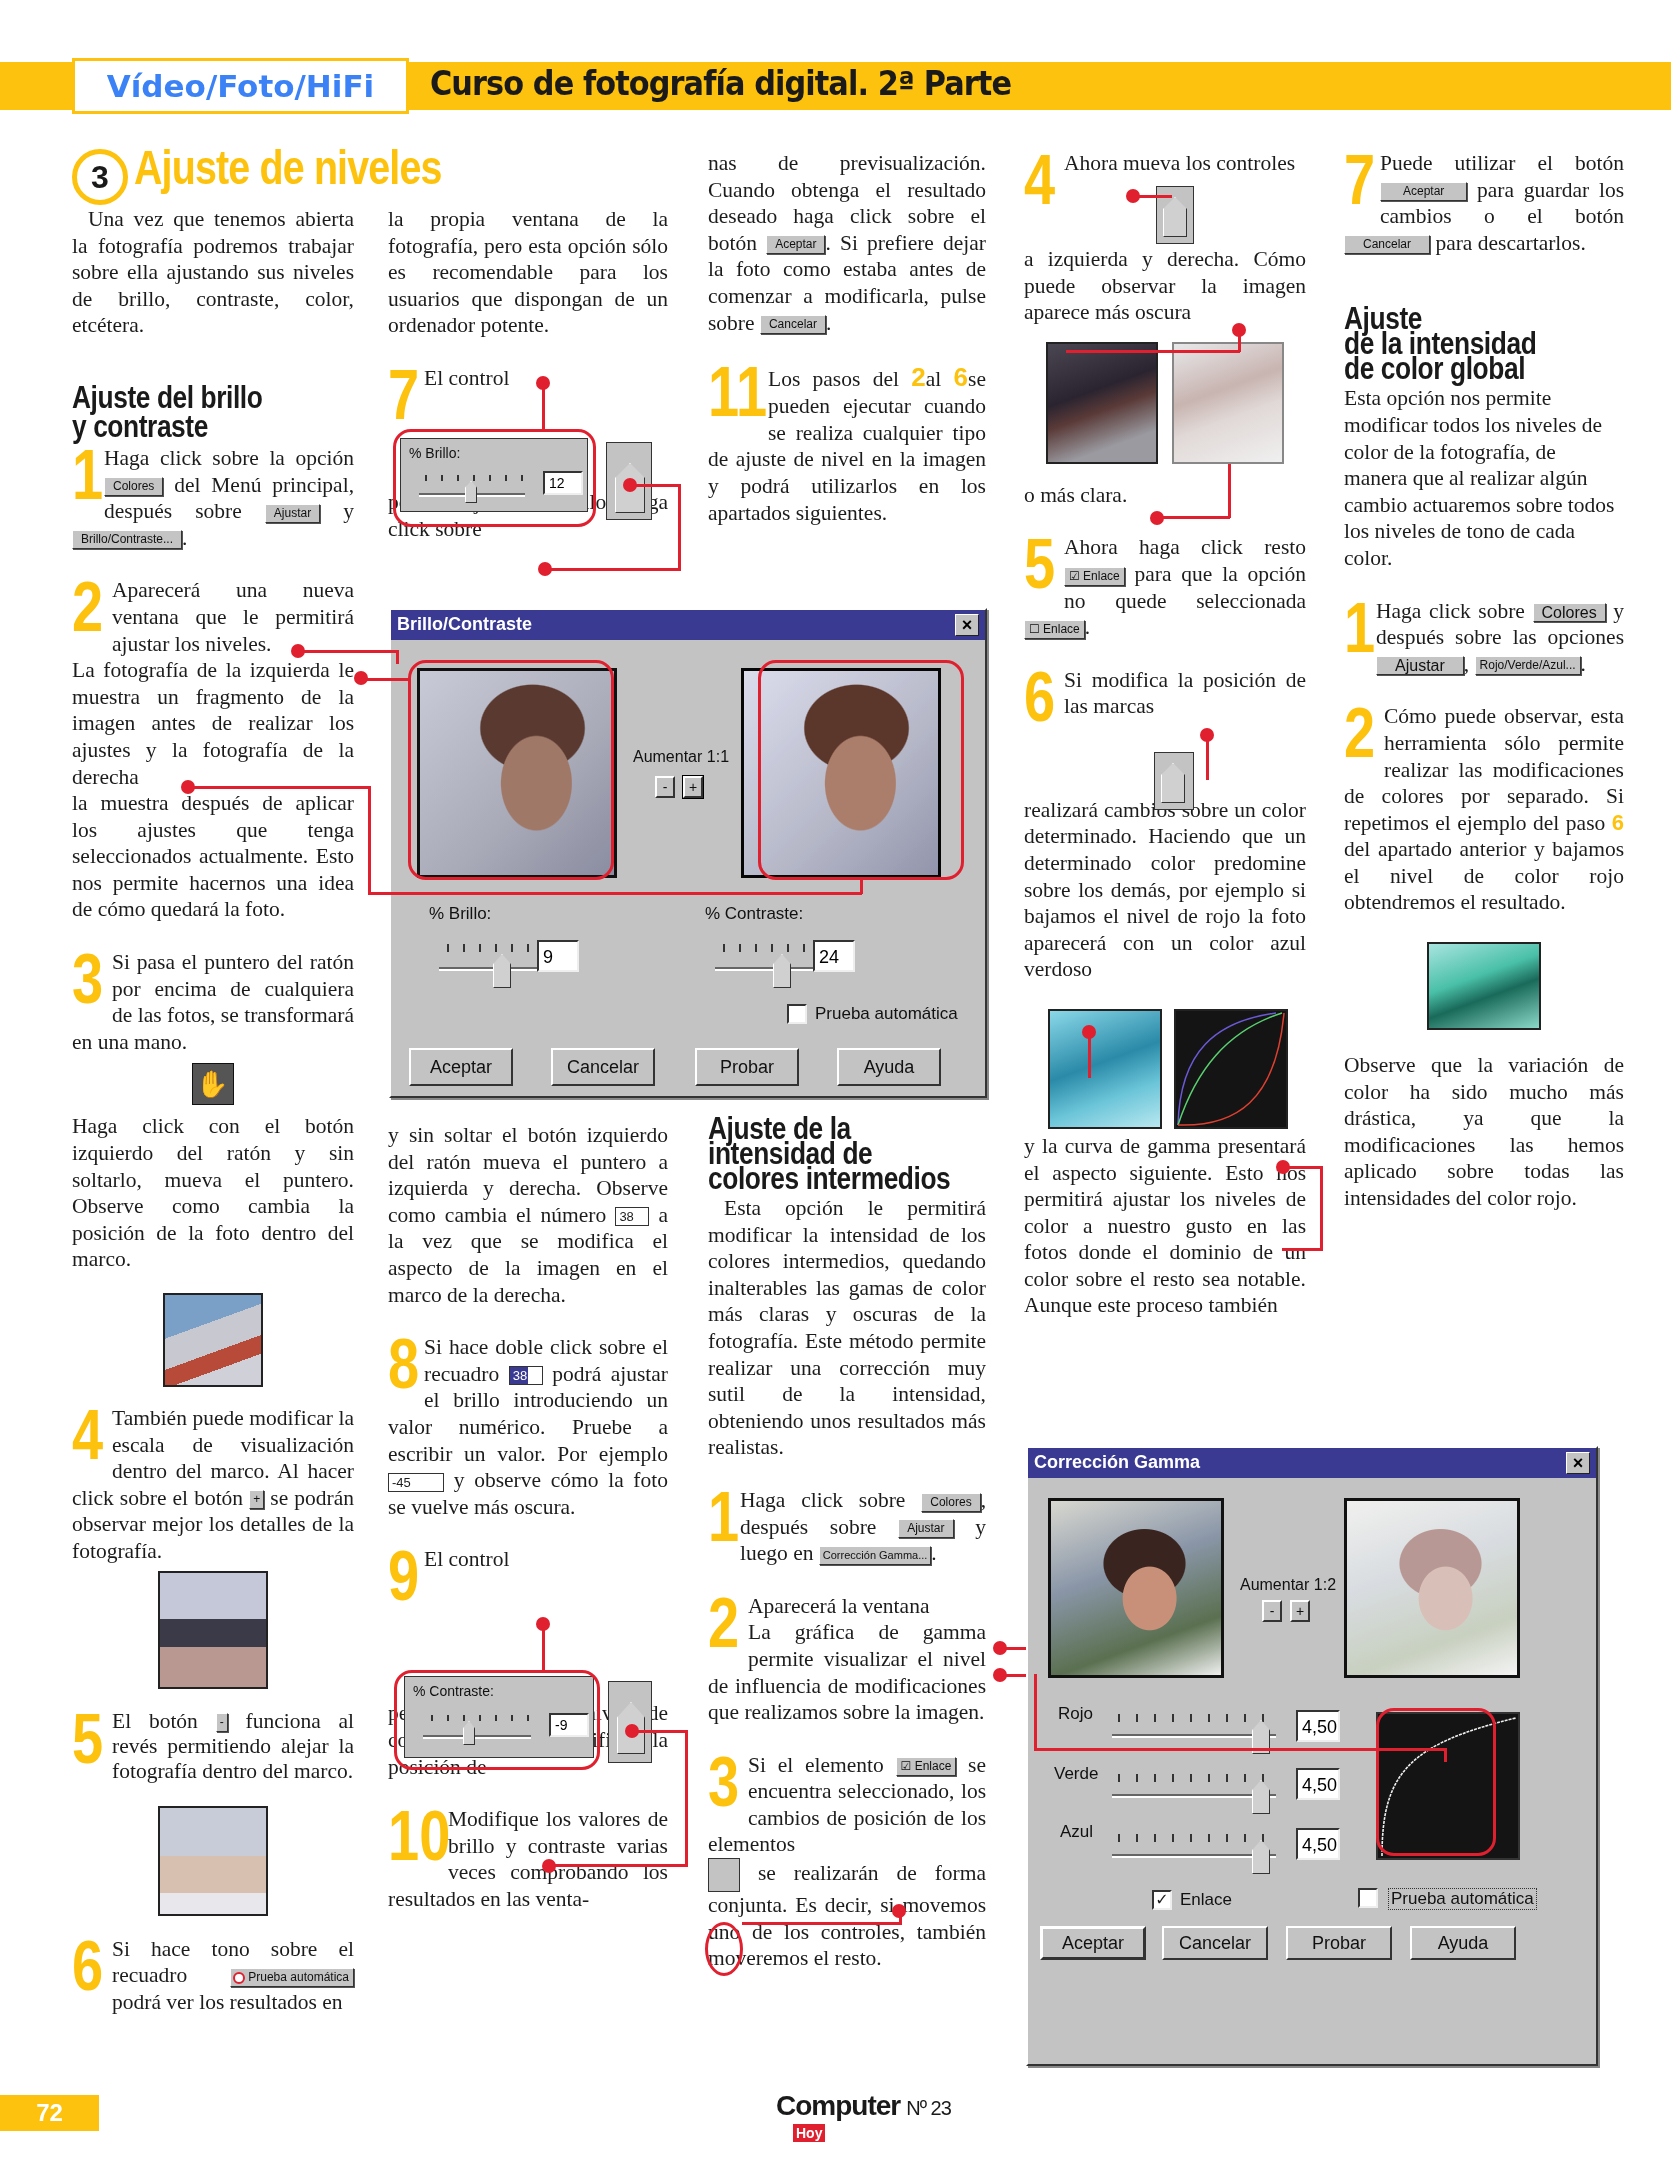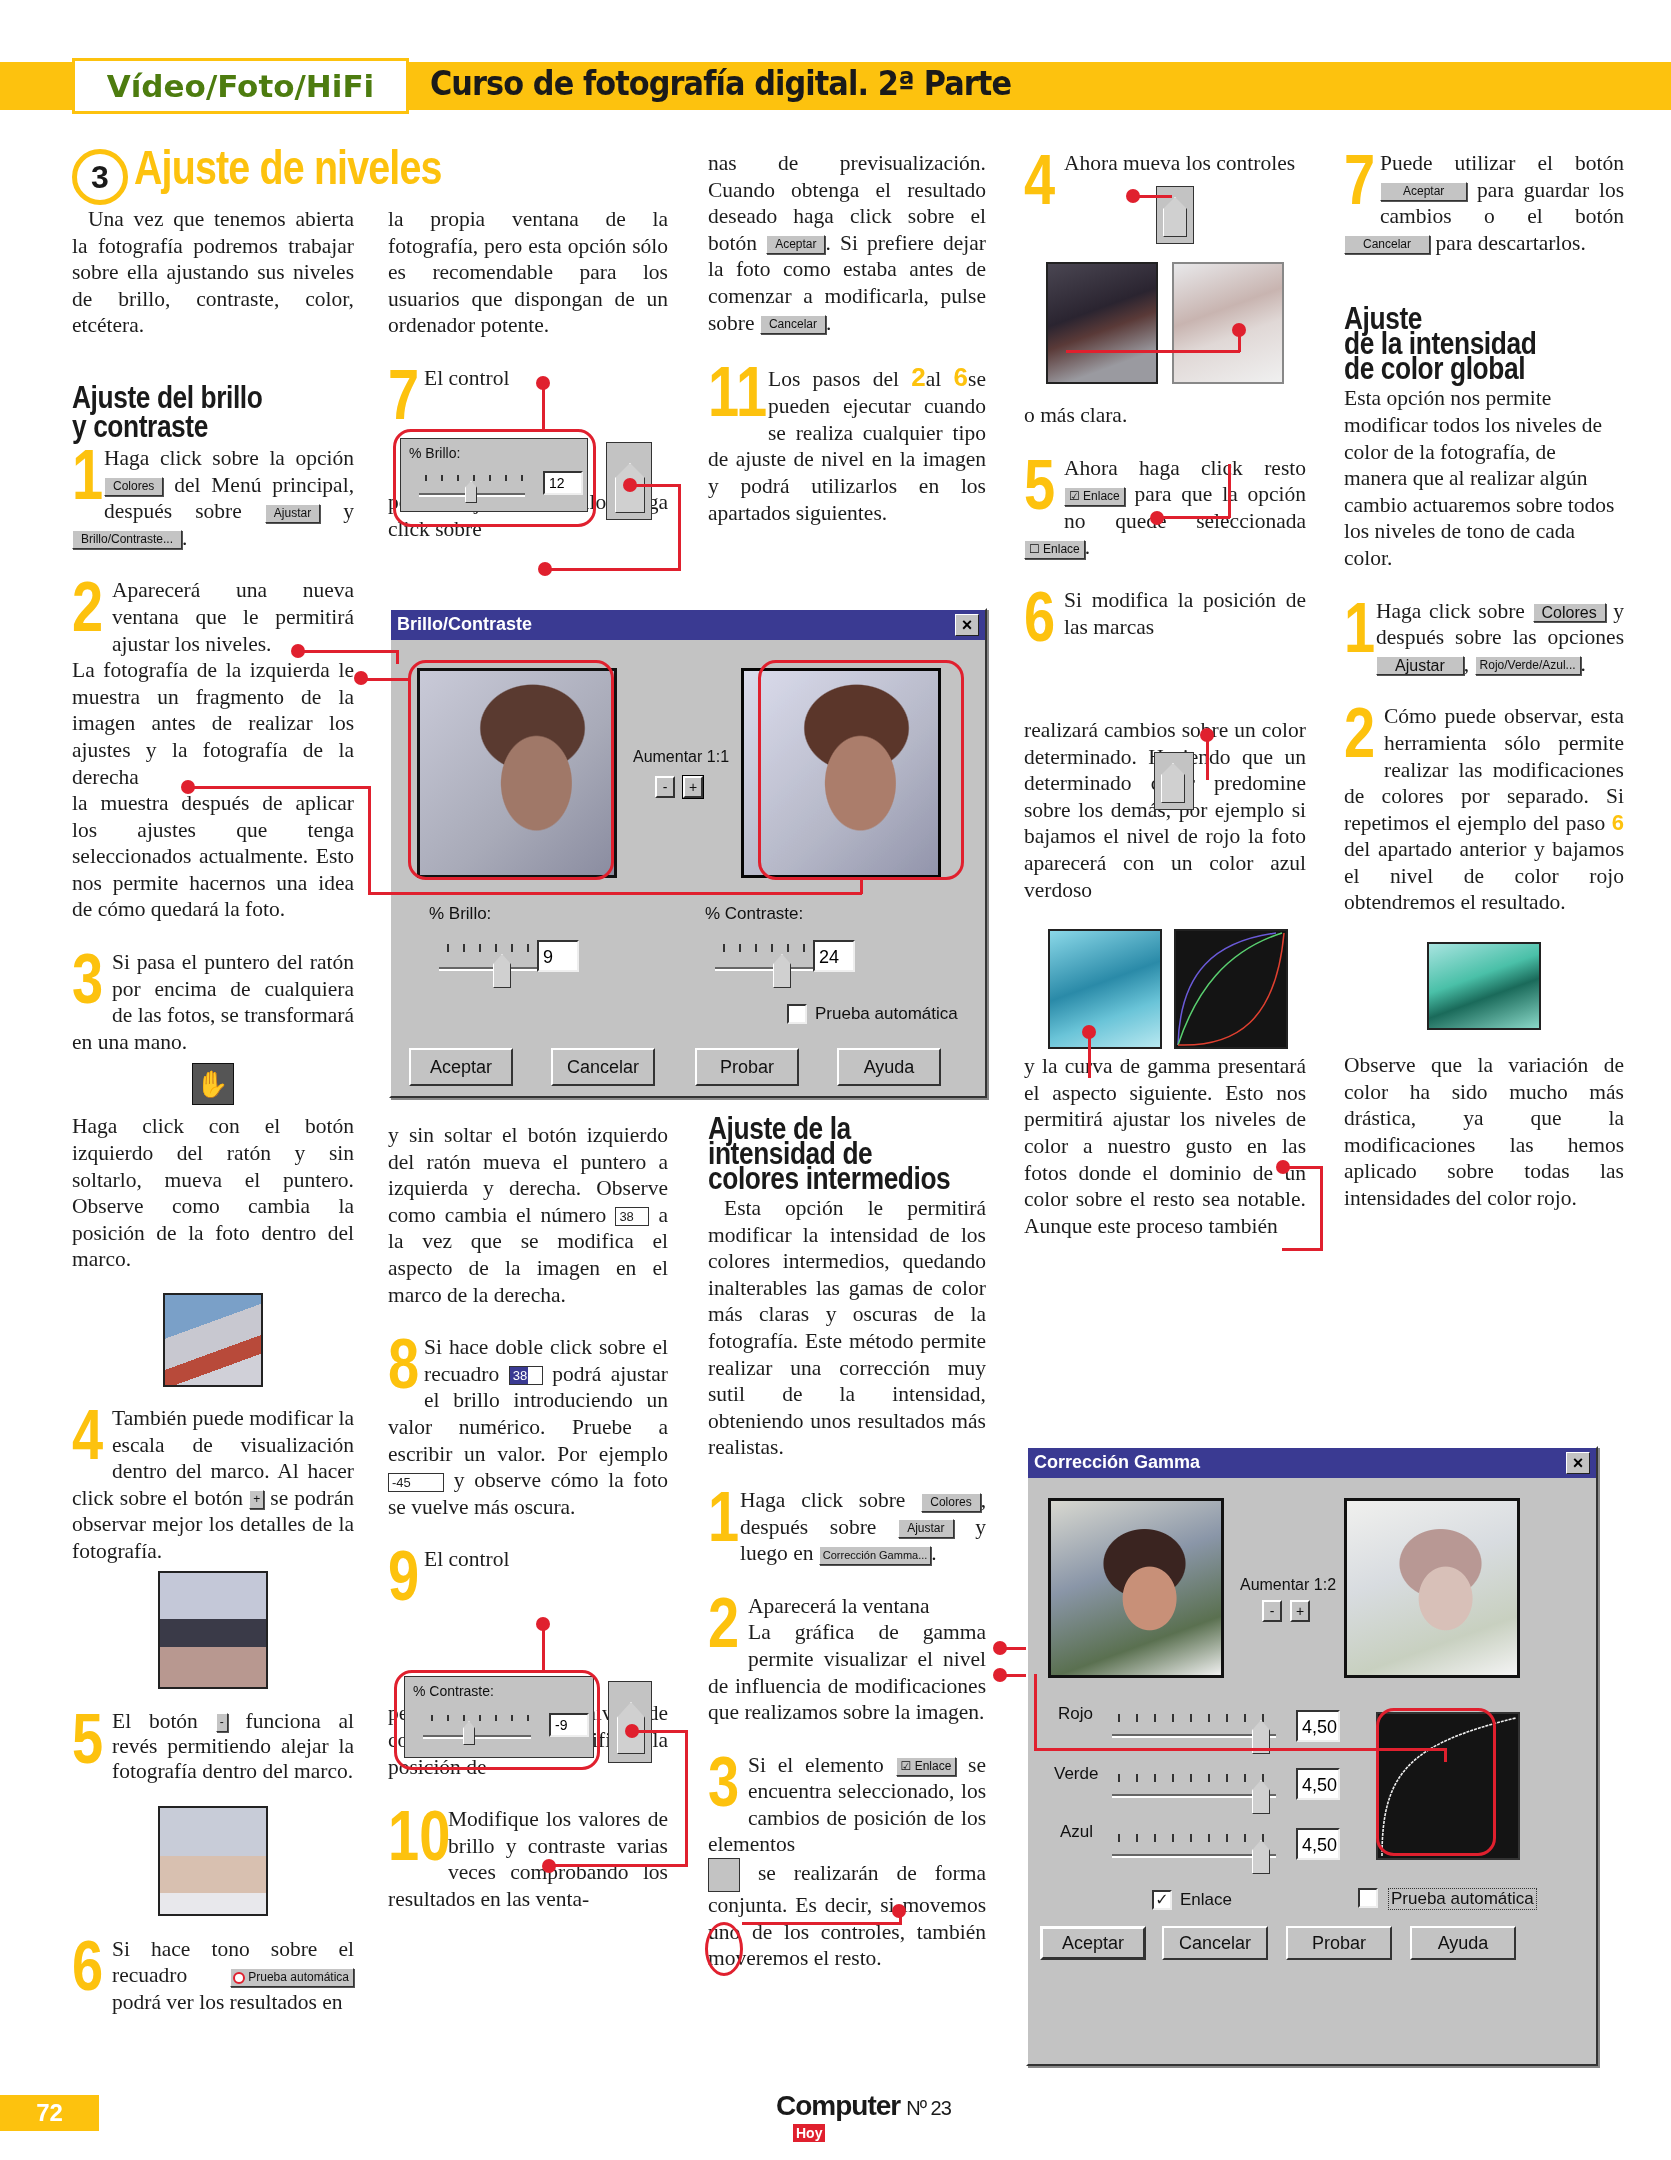--- a/index.html
+++ b/index.html
@@ -1,19 +1,19 @@
 <!DOCTYPE html>
 <html><head>
 <meta charset="utf-8">
 <style>
 *{box-sizing:border-box;margin:0;padding:0}
 body{width:1671px;height:2160px;background:#fff;position:relative;overflow:hidden;font-family:"Liberation Serif","DejaVu Serif",serif;color:#1c1c1c}
 .abs{position:absolute}
 .band{left:0;top:62px;width:1671px;height:48px;background:#fdc20e}
-.sec-box{left:72px;top:58px;width:337px;height:56px;background:#fff;border:3px solid #fdc20e;display:flex;align-items:center;justify-content:center;font:bold 31px "DejaVu Sans",sans-serif;color:#4d7c0f;letter-spacing:0px}
+.sec-box{left:72px;top:58px;width:337px;height:56px;background:#fff;border:3px solid #fdc20e;display:flex;align-items:center;justify-content:center;font:bold 31px "DejaVu Sans",sans-serif;color:#3b82f6;letter-spacing:0px}
 .course{left:430px;top:64px;font:bold 33px "DejaVu Sans",sans-serif;color:#1a1a1a;letter-spacing:-1px;transform:scaleX(.92);transform-origin:left}
 .circle{left:72px;top:149px;width:56px;height:56px;border:5px solid #fdc20e;border-radius:50%;display:flex;align-items:center;justify-content:center;font:bold 32px "Liberation Sans",sans-serif;color:#1a1a1a}
 .h-main{left:134px;top:140px;font:bold 48px "Liberation Sans",sans-serif;color:#fdc20e;letter-spacing:-1px;transform:scaleX(.82);transform-origin:left}
 .col{position:absolute;font-size:21.5px;line-height:26.6px;text-align:justify;hyphens:manual}
 .h2{font:bold 31px/29px "Liberation Sans",sans-serif;color:#1a1a1a;letter-spacing:-0.5px;transform:scaleX(.85);transform-origin:left;white-space:nowrap;margin-bottom:4px}
 .num{float:left;font:bold 70px/56px "Liberation Sans",sans-serif;color:#fdc20e;margin:2px 6px 0 0;transform:scaleX(.8);transform-origin:left;height:56px}
 .p{margin-bottom:26px}
 .ib{display:inline-block;background:#c4c4c4;border:1px solid #222;border-color:#fff #333 #333 #fff;box-shadow:1px 1px 0 #555;font:12px/17px "Liberation Sans",sans-serif;color:#111;padding:0 8px;vertical-align:middle;height:19px}
 .tb{display:inline-block;background:#fff;border:1px solid #333;font:13px/17px "Liberation Sans",sans-serif;padding:0 3px;width:42px;height:19px;vertical-align:middle}
 .thumb{position:absolute;border:2px solid #222}
@@ -218,20 +218,21 @@
 <div class="dot" style="left:892px;top:1904px"></div>
 <div class="ln" style="left:899px;top:1910px;width:3px;height:14px"></div>
 <div class="ln" style="left:742px;top:1922px;width:160px;height:3px"></div>
 <div class="rr" style="left:705px;top:1922px;width:38px;height:54px;border-radius:50%"></div>
 
 <div class="col" style="left:1024px;top:150px;width:282px">
   <div style="height:96px">
     <span class="num" style="width:34px">4</span>
     <span>Ahora mueva los controles</span>
   </div>
+  <p>a izquierda y derecha. Cómo puede observar la imagen aparece más oscura</p>
   <div style="height:156px;position:relative">
     <div class="thumb" style="left:22px;top:16px;width:112px;height:122px;background:linear-gradient(160deg,#4a4652,#2a2430 40%,#5a3a38 55%,#9a9aa0 80%)"></div>
     <div class="thumb" style="left:148px;top:16px;width:112px;height:122px;background:linear-gradient(160deg,#e8e8ea,#c8b4b0 40%,#e0d8d6 60%,#f0f0f0);border-color:#888"></div>
   </div>
   <p class="p">o más clara.</p>
   <div class="p">
     <span class="num" style="width:34px">5</span>
     <span>Ahora haga click resto</span> <span class="ib" style="padding:0 4px">☑ <span>Enlace</span></span> <span>para que la opción no quede seleccionada</span> <span class="ib" style="padding:0 4px">☐ <span>Enlace</span></span><span>.</span>
   </div>
   <div style="height:130px">

